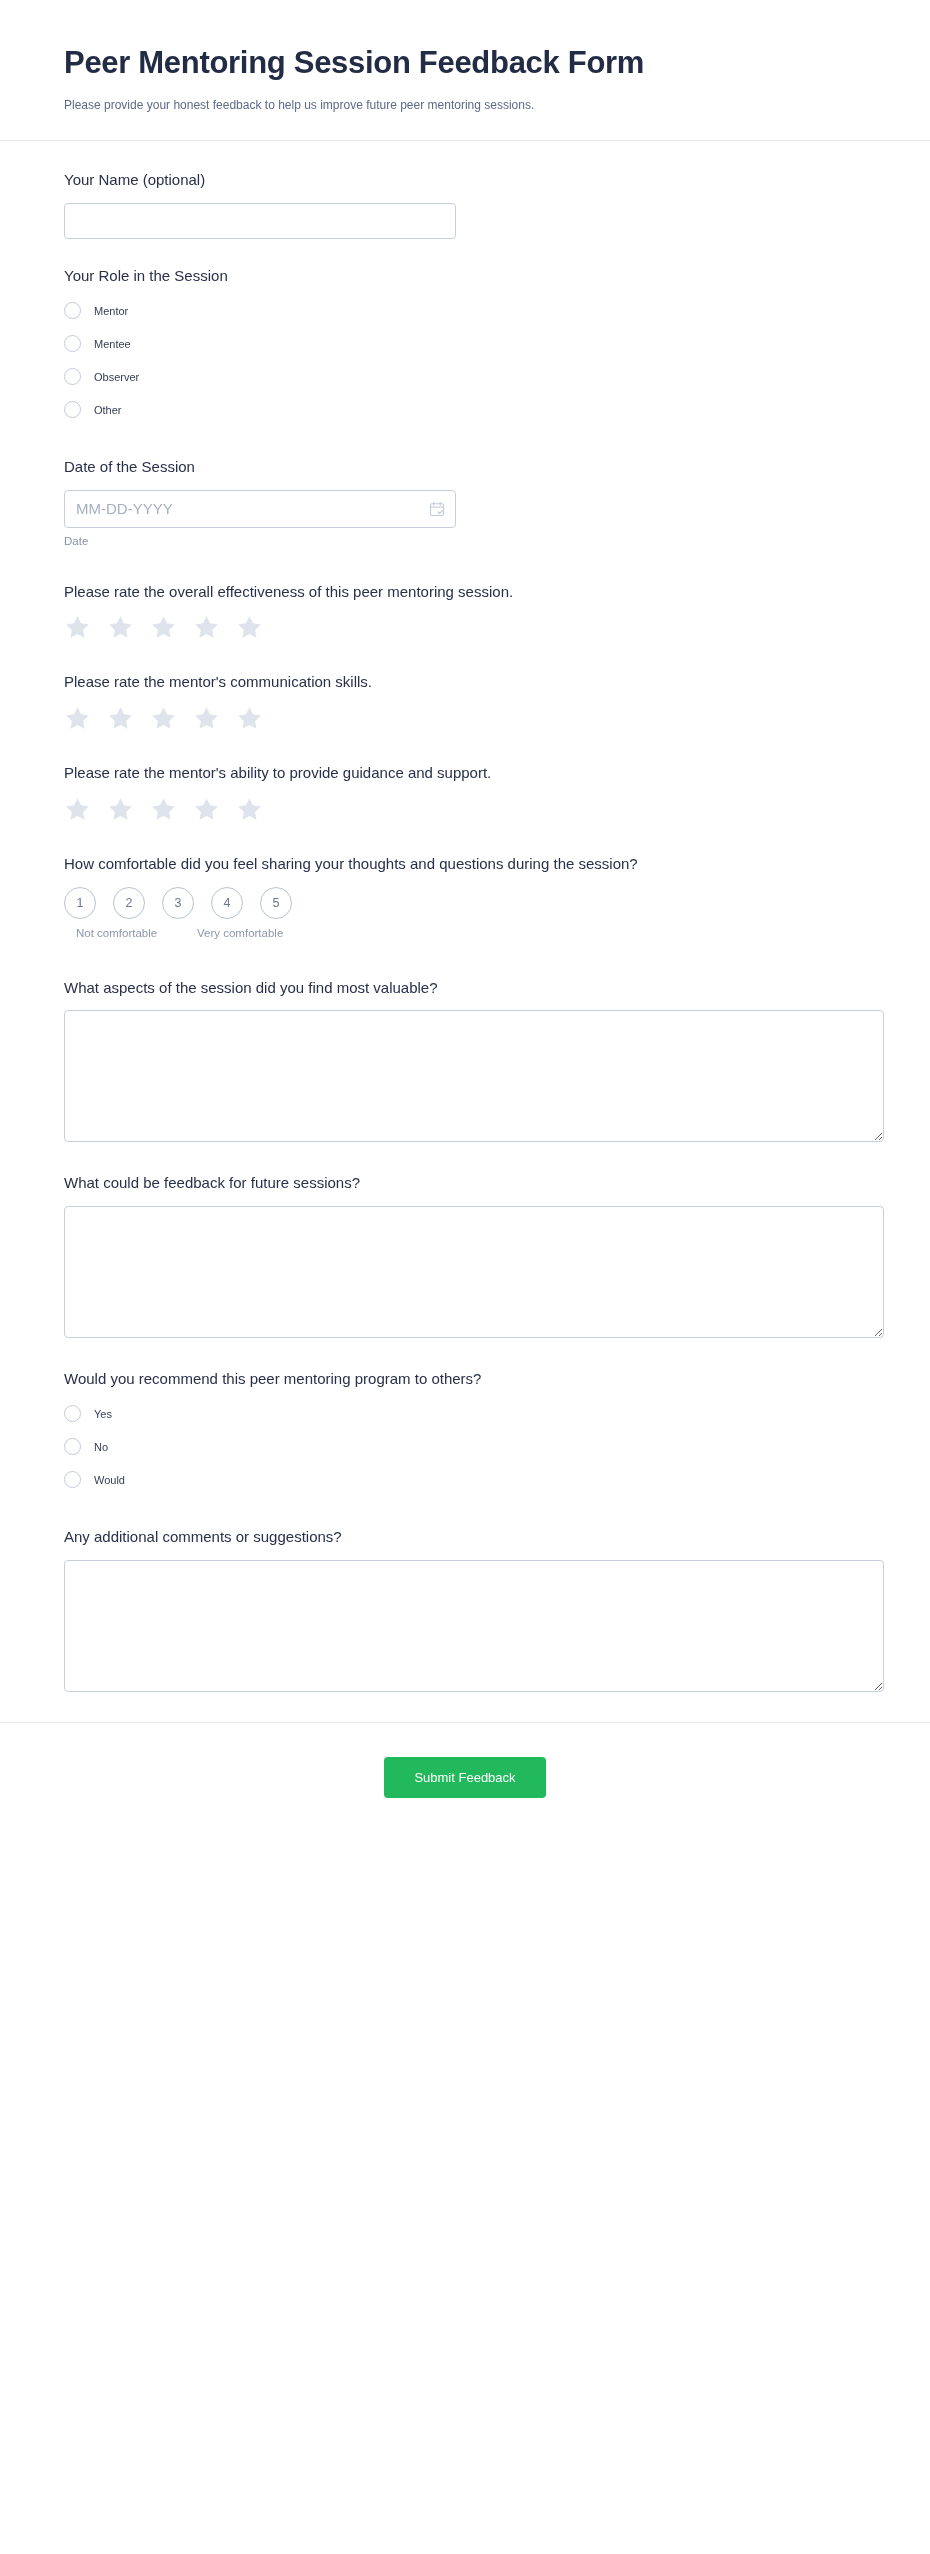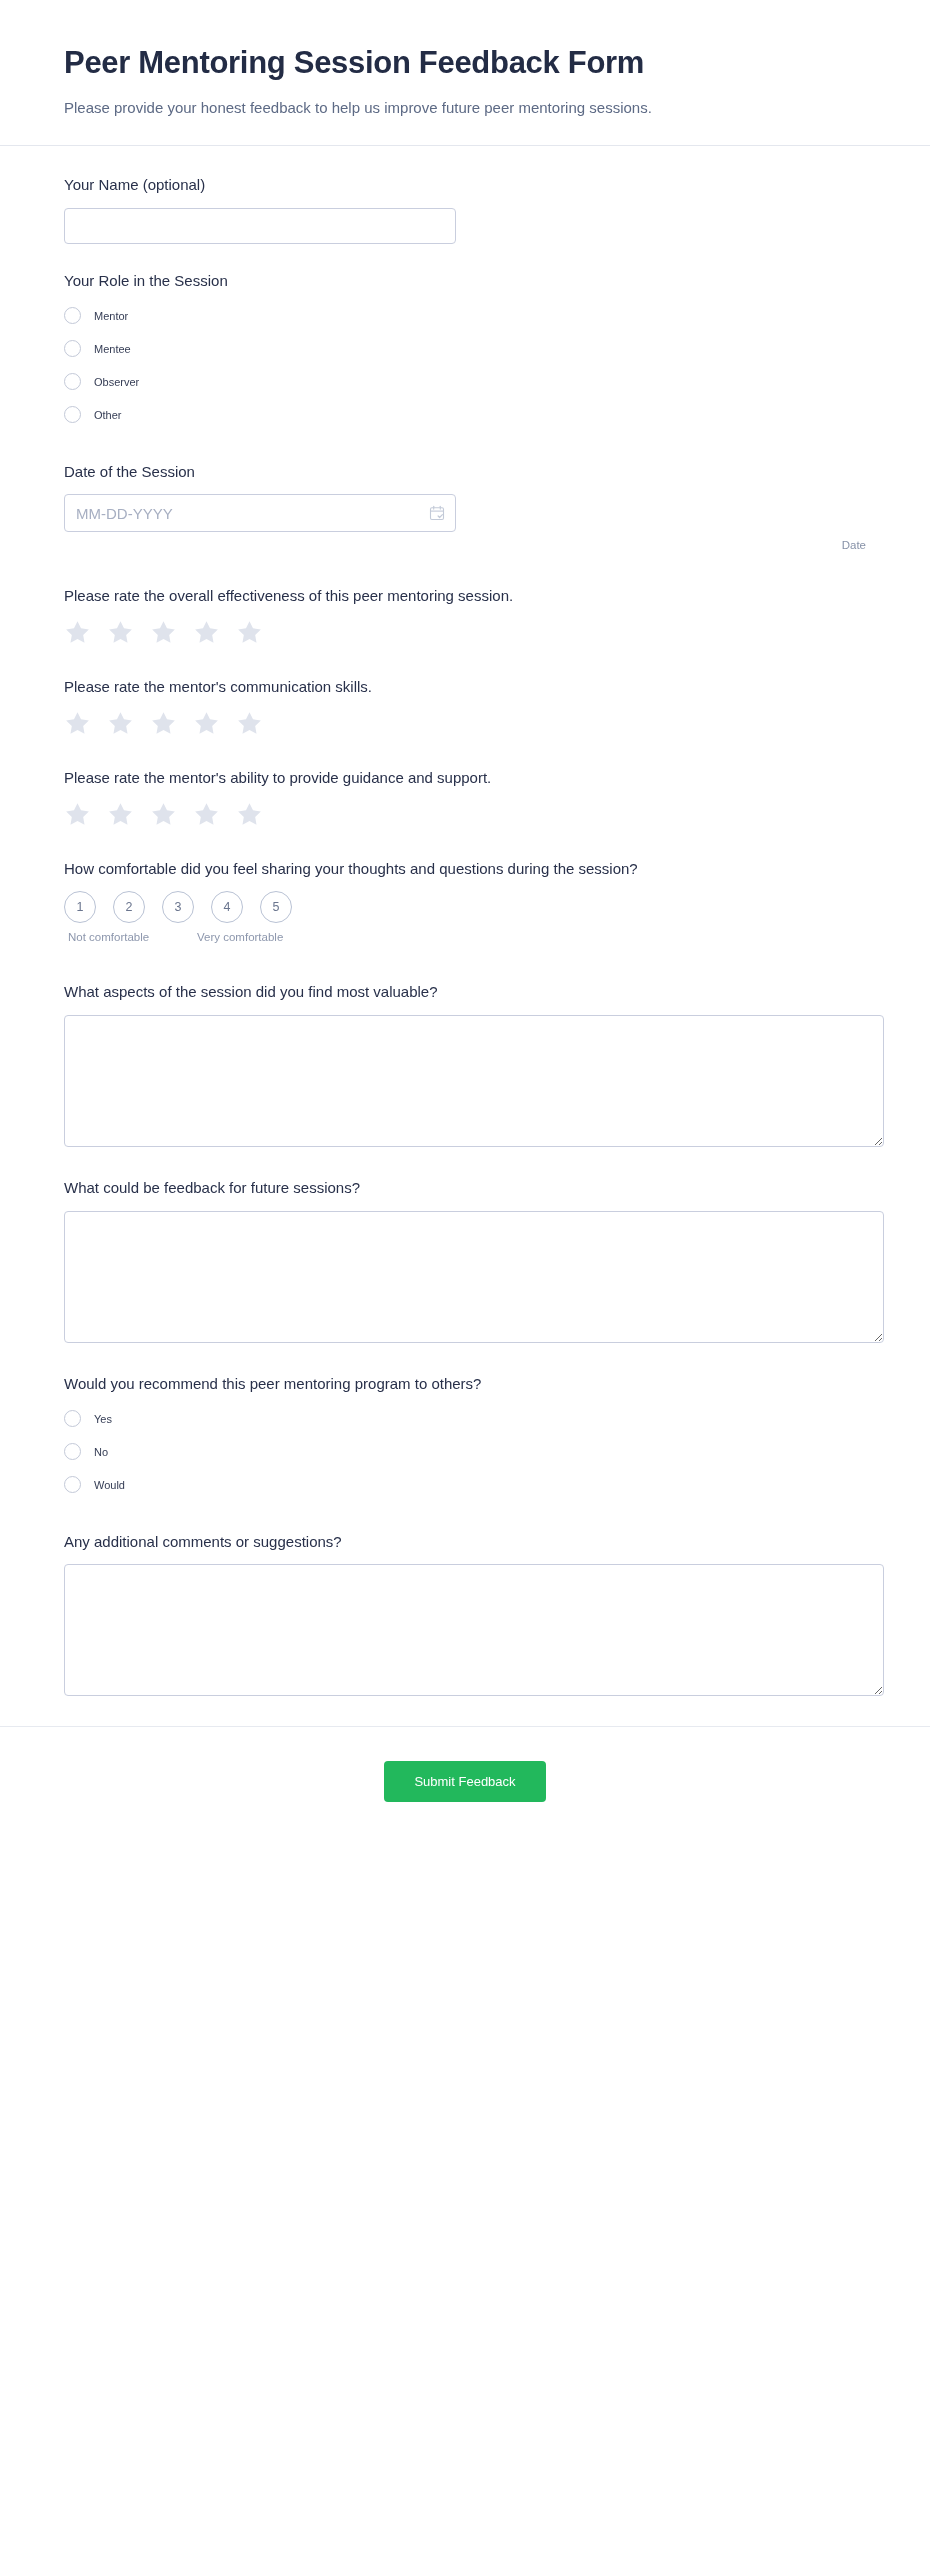--- a/index.html
+++ b/index.html
@@ -30,21 +30,21 @@
   .form-title {
     font-size: 31px;
     font-weight: bold;
     color: #232c45;
     letter-spacing: -0.3px;
     line-height: 1.25;
   }
 
   .form-subtitle {
     margin-top: 13px;
-    font-size: 15px;
+    font-size: 12px;
     line-height: 1.55;
     color: #5d6a85;
     max-width: 760px;
     font-weight: normal;
   }
 
   .header-divider {
     height: 1px;
     background: #e4e7ee;
     width: 100%;
@@ -65,21 +65,20 @@
     font-weight: normal;
     line-height: 1.45;
     margin-bottom: 12px;
     max-width: 760px;
   }
 
   .sub-label {
     font-size: 11.5px;
     color: #8792a8;
     margin-top: 7px;
-    text-align: right;
   }
 
   
   .text-input {
     width: 392px;
     height: 36px;
     border: 1px solid #c9cede;
     border-radius: 4px;
     background: #ffffff;
     font-family: "Liberation Sans", sans-serif;
@@ -190,21 +189,21 @@
   }
 
   .legend-low, .legend-high {
     position: absolute;
     top: 0;
     font-size: 11.5px;
     color: #8d97ad;
     white-space: nowrap;
   }
 
-  .legend-low { left: 4px; }
+  .legend-low { left: 12px; }
   .legend-high { left: 133px; }
 
   
   .textarea-field { margin-bottom: 30px; }
 
   .textarea {
     display: block;
     width: 820px;
     height: 132px;
     border: 1px solid #c9cede;

